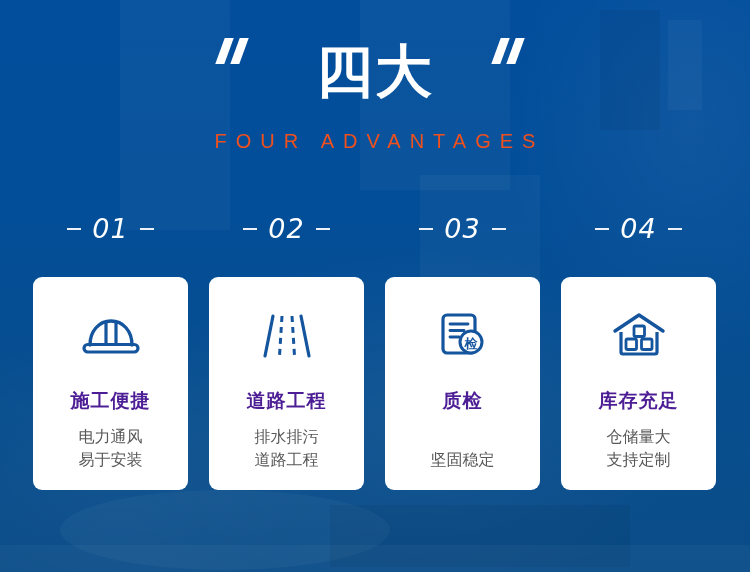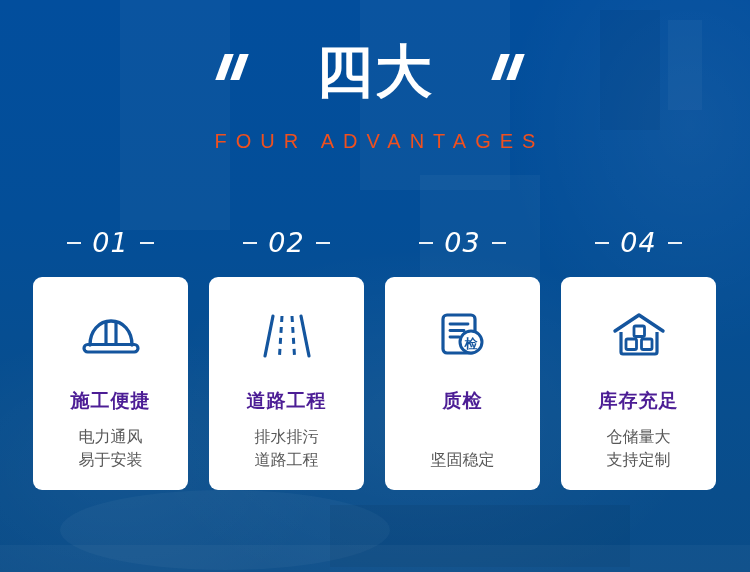--- a/index.html
+++ b/index.html
@@ -36,21 +36,21 @@
   
   .header {
     position: absolute;
     top: 38px;
     left: 0;
     width: 750px;
     text-align: center;
   }
   .title-row {
     display: flex;
-    align-items: center;
+    align-items: flex-start;
     justify-content: center;
     gap: 0px;
     height: 66px;
   }
   .quote {
     width: 56px;
     height: 34px;
     position: relative;
     flex: none;
   }
@@ -84,21 +84,21 @@
     font-size: 20px;
     font-weight: 400;
     letter-spacing: 9px;
     text-indent: 9px;
     line-height: 22px;
   }
 
   
   .num-row {
     position: absolute;
-    top: 228px;
+    top: 214px;
     left: 33px;
     width: 684px;
     display: flex;
   }
   .num-cell {
     width: 155px;
     margin-right: 21px;
     display: flex;
     align-items: center;
     justify-content: center;

